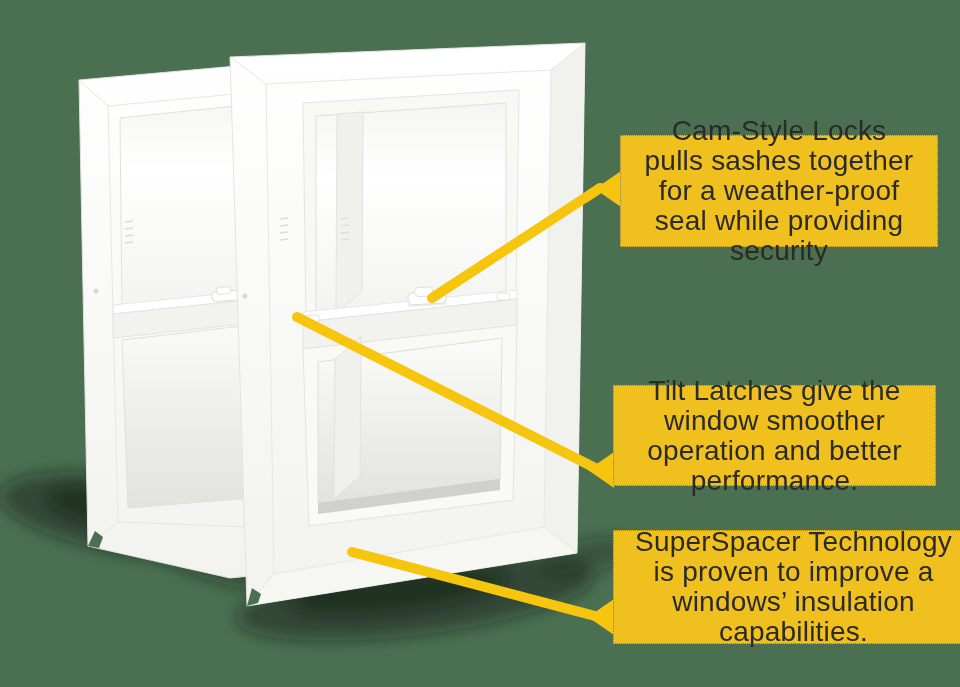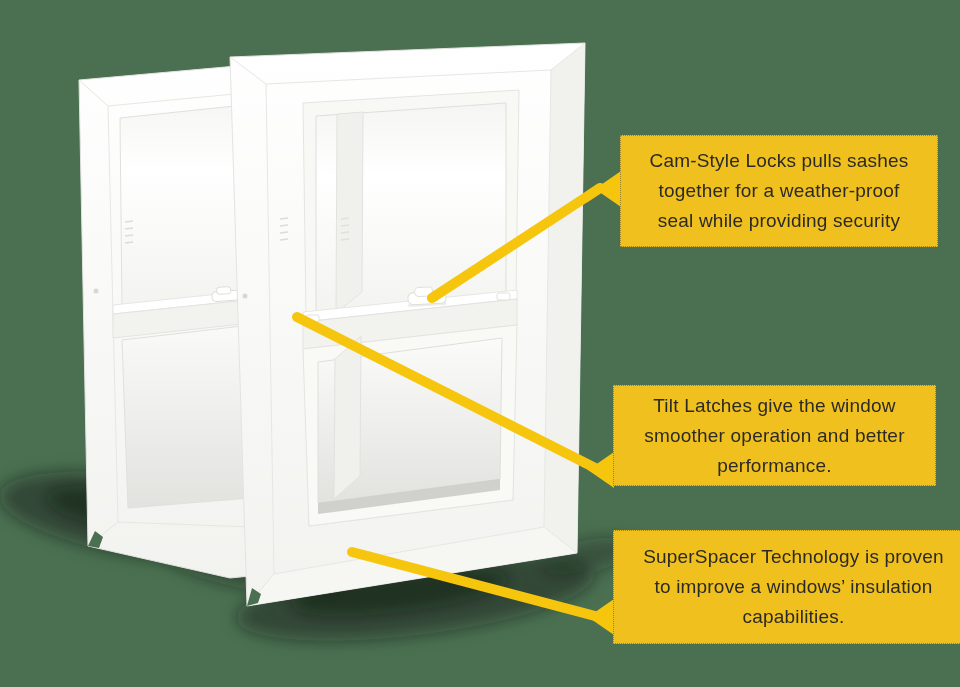--- a/index.html
+++ b/index.html
@@ -12,21 +12,21 @@
   }
   .scene{position:absolute;left:0;top:0;}
   .callout{
     position:absolute;
     background:#F0C11E;
     border:1px dotted rgba(55,52,40,.45);
     box-sizing:border-box;
     display:flex;align-items:center;justify-content:center;
     text-align:center;
     color:#2B2A26;
-    font-size:19px;line-height:30px;font-weight:400;letter-spacing:.2px;
+    font-size:28px;line-height:30px;font-weight:400;letter-spacing:.2px;
     padding:0 20px;
   }
   .callout p{margin:0;}
   #callout-cam{left:620px;top:135px;width:318px;height:112px;}
   #callout-tilt{left:613px;top:385px;width:323px;height:101px;}
   #callout-spacer{left:613px;top:530px;width:361px;height:114px;}
 </style>
 </head>
 <body>
 

